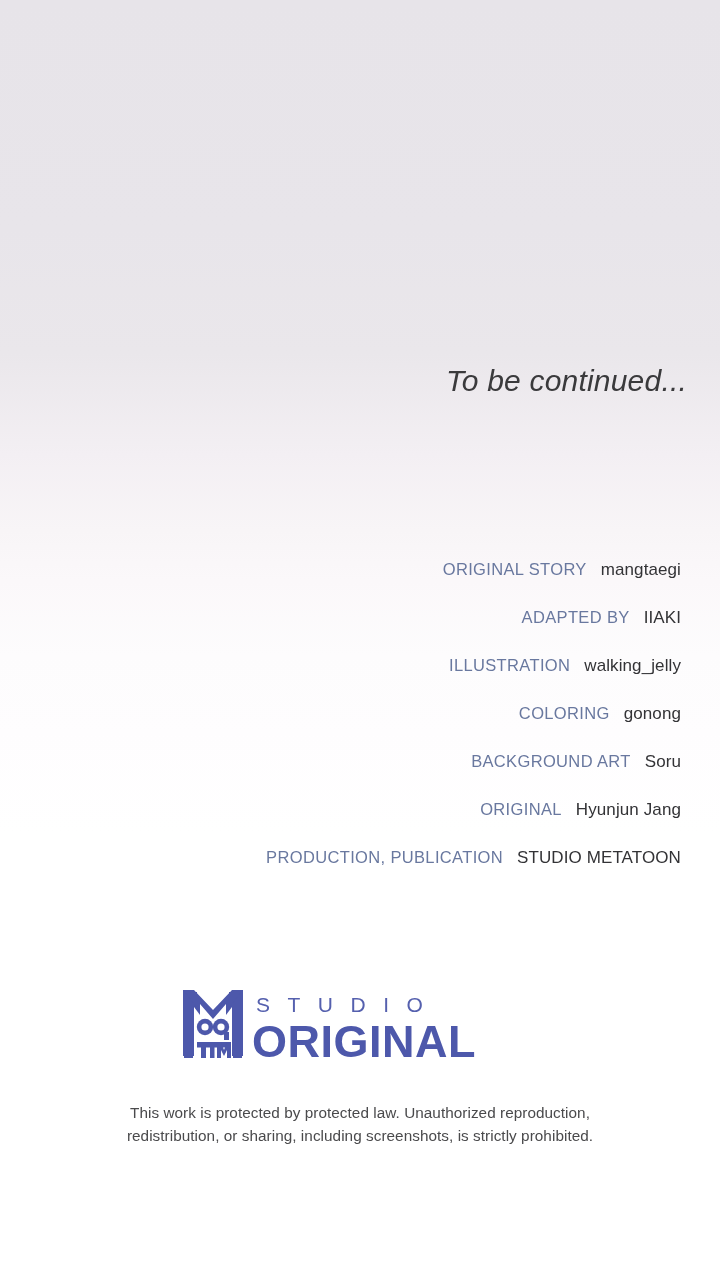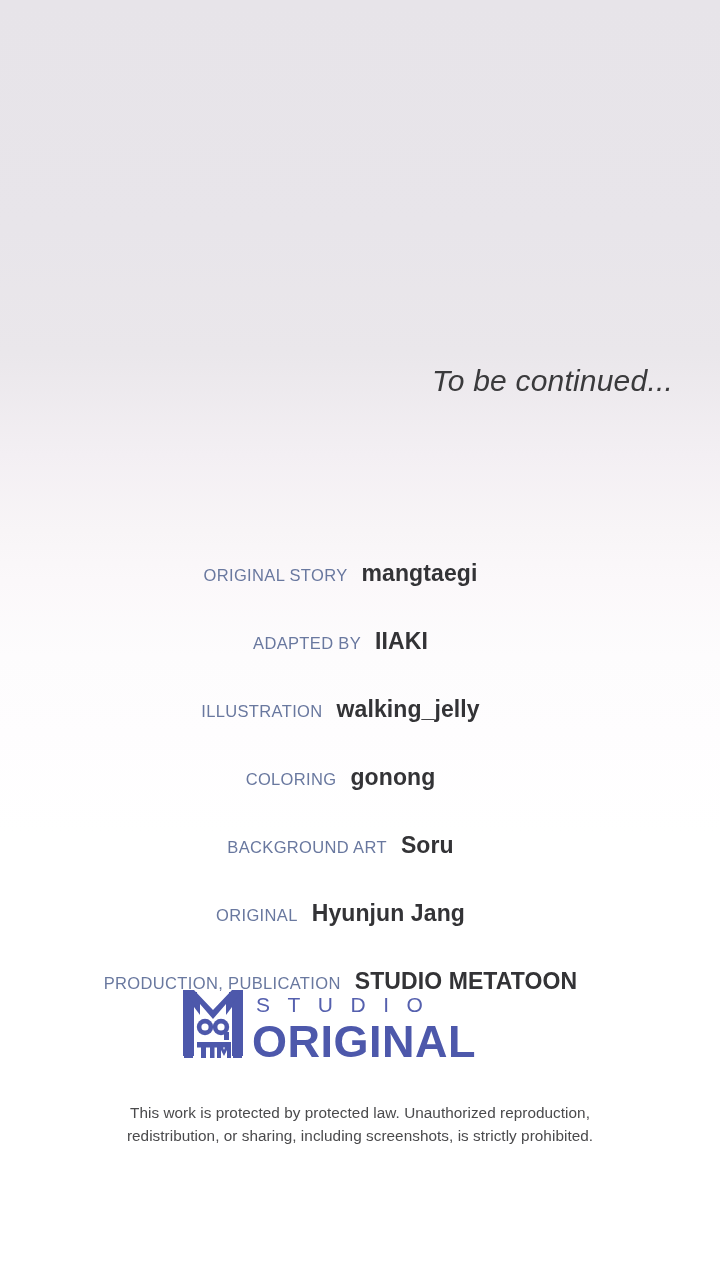--- a/index.html
+++ b/index.html
@@ -34,63 +34,62 @@
         #ffffff 66%,
         #ffffff 100%);
   }
 
   
   #to-be-continued {
     position:absolute;
     top:364px;
     left:0;
     width:720px;
-    padding-right:47px;
+    padding-right:33px;
     text-align:right;
     font-style:italic;
     font-size:30px;
     font-weight:400;
     letter-spacing:0.2px;
     color:#3a3a3c;
     white-space:nowrap;
   }
 
   
   #credits {
     position:absolute;
     top:560px;
     left:0;
     width:720px;
     padding-right:39px;
     display:flex;
     flex-direction:column;
-    align-items:center;
-    gap:20px;
+    align-items:flex-end;
   }
 
   .credit-row {
     display:flex;
     align-items:baseline;
     justify-content:flex-end;
     white-space:nowrap;
     height:48px;
   }
 
   .credit-label {
     color:#69789f;
     font-size:16.5px;
     font-weight:400;
     letter-spacing:0.35px;
     margin-right:14px;
   }
 
   .credit-value {
     color:#333336;
-    font-size:23px;
-    font-weight:700;
+    font-size:17px;
+    font-weight:400;
     letter-spacing:0.1px;
   }
 
   
   #logo-block {
     position:absolute;
     top:984px;
     left:0;
     width:656px;
     display:flex;

